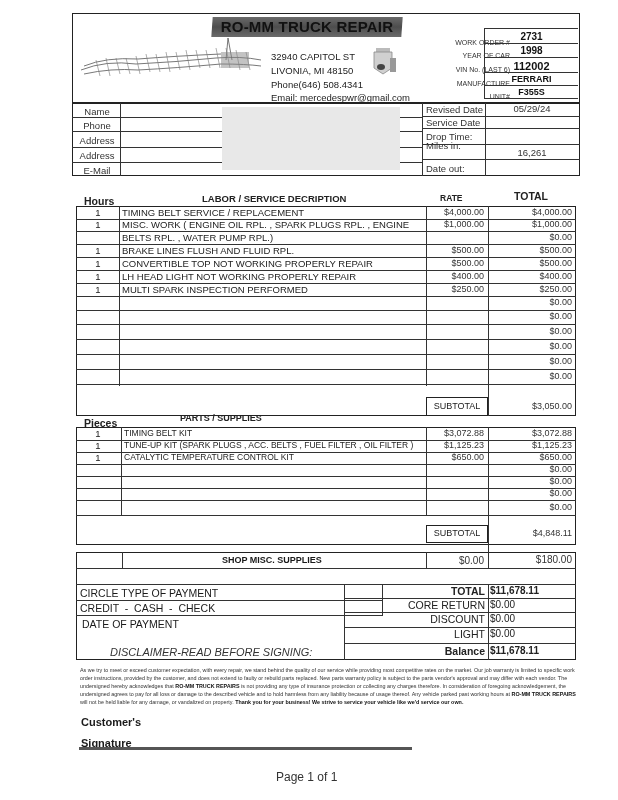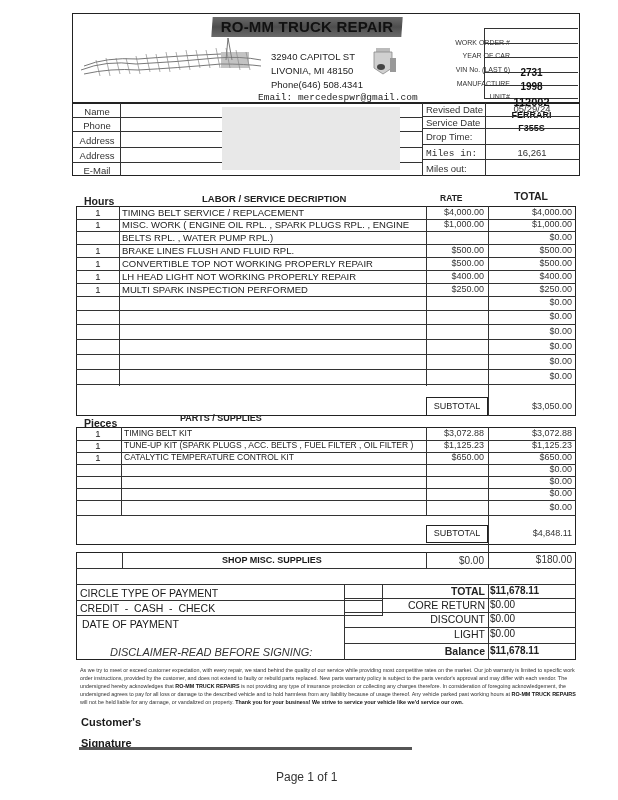--- a/index.html
+++ b/index.html
@@ -13,21 +13,21 @@
 
   
   #header-box { left: 72px; top: 13px; width: 508px; height: 90px; border-width: 1.5px; }
   #banner { left: 212px; top: 17px; width: 190px; height: 20px;
             background: linear-gradient(180deg,#6a6a6a,#4d4d4d 50%,#6a6a6a);
             transform: skewX(-4deg); }
   #banner-text { left: 212px; top: 19px; width: 190px; text-align: center;
                  font-weight: bold; font-size: 15px; color: #111; letter-spacing: 0.2px; }
   .addr { font-size: 9.5px; color: #222; }
   .wo-label { font-size: 7px; color: #333; text-align: right; width: 90px; left: 420px; }
-  .wo-val { font-size: 10px; font-weight: bold; color: #111; text-align: center; width: 93px; left: 485px; margin-top: 36px; }
+  .wo-val { font-size: 10px; font-weight: bold; color: #111; text-align: center; width: 93px; left: 485px; }
 
   
   #cust-box { left: 72px; top: 103px; width: 508px; height: 73px; }
   .cust-label { font-size: 9.5px; color: #333; width: 48px; text-align: center; left: 73px; }
   .right-label { font-size: 9.5px; color: #333; left: 426px; }
   .right-val { font-size: 9.5px; color: #333; width: 90px; text-align: center; left: 487px; }
   #redact { left: 222px; top: 107px; width: 178px; height: 63px; background: #e8e8e8; }
 
   
   .hdr { font-size: 10px; font-weight: bold; color: #222; }
@@ -74,21 +74,21 @@
   </g>
   <rect x="145" y="22" width="28" height="16" fill="#888" opacity="0.5"></rect>
 </svg>
 
 <div class="abs" id="banner"></div>
 <div class="t" id="banner-text">RO-MM TRUCK REPAIR</div>
 
 <div class="t addr" style="left:271px;top:52px;">32940 CAPITOL ST</div>
 <div class="t addr" style="left:271px;top:66px;">LIVONIA, MI 48150</div>
 <div class="t addr" style="left:271px;top:80px;">Phone(646) 508.4341</div>
-<div class="t addr" style="left:258px;top:93px;font-family:Liberation Mono, monospace;">Email: mercedespwr@gmail.com</div>
+<div class="t addr" style="left:271px;top:93px;">Email: mercedespwr@gmail.com</div>
 
 <svg class="abs" style="left:370px;top:46px;width:28px;height:30px;" viewBox="0 0 28 30">
   <rect x="6" y="2" width="14" height="4" fill="#bbb"></rect>
   <path d="M4 6 H22 V22 L13 28 L4 22 Z" fill="#d0d0d0" stroke="#888" stroke-width="0.8"></path>
   <rect x="20" y="12" width="6" height="14" fill="#999"></rect>
   <ellipse cx="11" cy="21" rx="4" ry="3" fill="#444"></ellipse>
 </svg>
 
 <div class="vline" style="left:484px;top:28px;height:71px;"></div>
 <div class="hline" style="left:484px;top:28px;width:94px;"></div>
@@ -129,23 +129,23 @@
 <div class="t cust-label" style="top:136px;">Address</div>
 <div class="t cust-label" style="top:151px;">Address</div>
 <div class="t cust-label" style="top:166px;">E-Mail</div>
 
 <div class="abs" id="redact"></div>
 
 <div class="t right-label" style="top:105px;">Revised Date</div>
 <div class="t right-val" style="top:104px;">05/29/24</div>
 <div class="t right-label" style="top:118px;">Service Date</div>
 <div class="t right-label" style="top:132px;">Drop Time:</div>
-<div class="t right-label" style="top:149px;font-family:Liberation Mono, monospace;">Miles in:</div>
+<div class="t right-label" style="top:141px;">Miles in:</div>
 <div class="t right-val" style="top:148px;">16,261</div>
-<div class="t right-label" style="top:164px;">Miles out:</div>
+<div class="t right-label" style="top:164px;">Date out:</div>
 
 <div class="t hdr" style="left:84px;top:196px;font-size:10.5px;">Hours</div>
 <div class="t hdr" style="left:202px;top:194px;font-size:9.5px;">LABOR / SERVICE DECRIPTION</div>
 <div class="t hdr" style="left:440px;top:194px;font-size:8.5px;">RATE</div>
 <div class="t hdr" style="left:514px;top:191px;font-size:10.5px;">TOTAL</div>
 
 <div class="box" style="left:76px;top:206px;width:500px;height:210px;"></div>
 <div id="labor-rows">
     <div class="hline" style="left:76px;top:219px;width:500px;"></div>
     <div class="t qty" style="left:78px;top:208px;">1</div>

